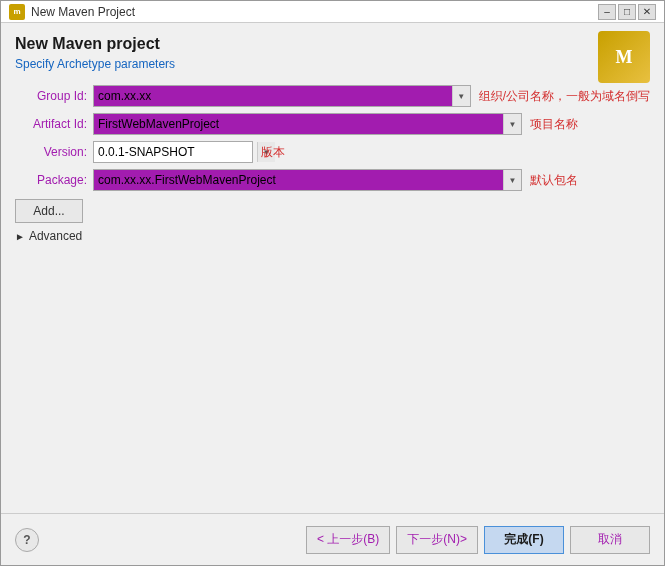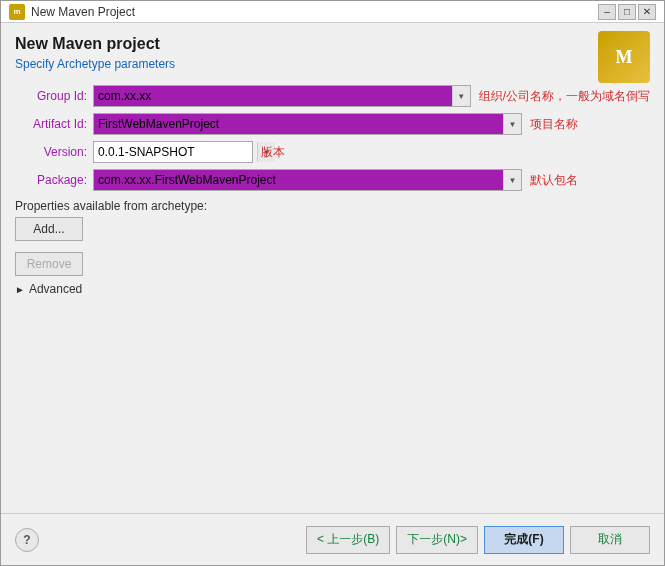--- a/index.html
+++ b/index.html
@@ -312,21 +312,21 @@
     }
 
     .nav-btn {
       height: 28px;
       min-width: 80px;
       padding: 0 10px;
       border: 1px solid #aaa;
       background: #e8e8e8;
       font-size: 12px;
       cursor: pointer;
-      color: #15803d;
+      color: #a21caf;
     }
 
     .nav-btn.primary {
       background: #c5d8f0;
       border-color: #4a90d9;
       color: #1a1a1a;
       font-weight: bold;
     }
   </style>
 </head>
@@ -403,25 +403,23 @@
             <input type="text" value="com.xx.xx.FirstWebMavenProject" style="">
             <div class="dropdown-btn">▼</div>
           </div>
           <span class="form-hint">默认包名</span>
         </div>
       </div>
 
     </div>
 
     <div class="properties-section">
-      <div class="properties-label">Properties available from archetype:</div>
       <div class="properties-area">
         <div class="properties-buttons">
           <button class="prop-btn">Add...</button>
-          <button class="prop-btn" disabled="">Remove</button>
         </div>
       </div>
     </div>
 
     <div class="advanced-section">
       <span class="advanced-arrow">►</span>
       <span class="advanced-label">Advanced</span>
     </div>
 
   </div>

